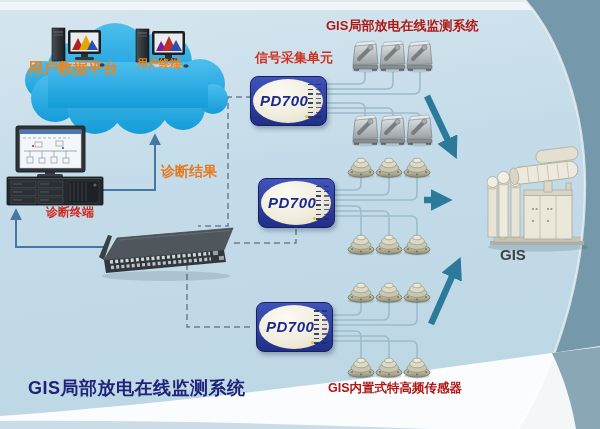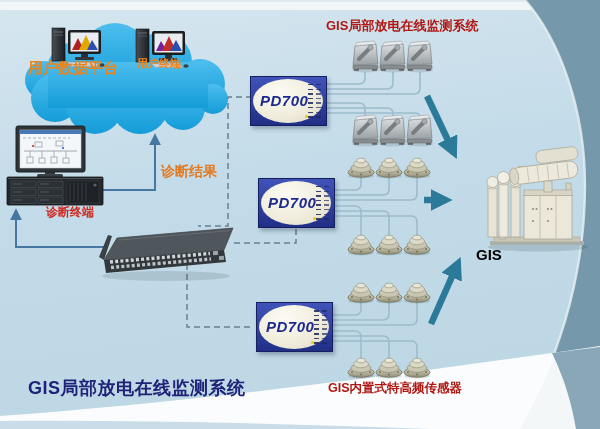--- a/index.html
+++ b/index.html
@@ -12,26 +12,26 @@
     position:absolute;font-weight:700;white-space:nowrap;
     font-family:"Liberation Sans","DejaVu Sans",sans-serif;line-height:1.15;
   }
   #lbl-ext   {left:326px;top:19px;font-size:13px;color:#b01712;}
   #lbl-acq   {left:255px;top:51px;font-size:13px;color:#d03020;}
   #lbl-net   {left:110px;top:83px;font-size:12.5px;color:#ee8418;}
   #lbl-user1 {left:28px; top:59px;font-size:15px;color:#ee8418;}
   #lbl-user2 {left:137px;top:57px;font-size:11px;color:#ee8418;}
   #lbl-result{left:161px;top:149px;font-size:14px;color:#e5791f;margin-top:14px;}
   #lbl-diag  {left:46px; top:206px;font-size:12px;color:#cf2a22;}
-  #lbl-gis   {left:476px;top:246px;font-size:15px;color:#000000;}
+  #lbl-gis   {left:500px;top:246px;font-size:15px;color:#404040;}
   #lbl-int   {left:328px;top:381px;font-size:12.5px;color:#b01712;}
   #title     {left:28px; top:378px;font-size:18px;color:#1e2278;letter-spacing:.5px;}
 
   .pd{
-    position:absolute;width:75px;height:48px;border-radius:0;
+    position:absolute;width:75px;height:48px;border-radius:8px;
     background:linear-gradient(180deg,#4053b8,#202f86);
     border:1px solid #16205f;
     box-shadow:2px 3px 4px rgba(40,60,90,.35);
   }
   #pd1{left:250px;top:76px;}
   #pd2{left:258px;top:178px;}
   #pd3{left:256px;top:302px;}
   .pdell{
     position:absolute;left:2px;right:3px;top:2px;bottom:2px;border-radius:50%;
     background:radial-gradient(ellipse at 38% 30%,#fcfaf3 0%,#f1eddd 55%,#ddd8c2 100%);
@@ -344,20 +344,21 @@
   <div class="pdtext">PD700</div>
   <div class="leds"></div>
 </div>
 <div class="pd" id="pd3">
   <div class="pdell"></div>
   <div class="pdtext">PD700</div>
   <div class="leds"></div>
 </div>
 
 <div class="lbl" id="lbl-ext">GIS局部放电在线监测系统</div>
+<div class="lbl" id="lbl-acq">信号采集单元</div>
 <div class="lbl" id="lbl-user1">用户数据平台</div>
 <div class="lbl" id="lbl-user2">用户终端</div>
 <div class="lbl" id="lbl-result">诊断结果</div>
 <div class="lbl" id="lbl-diag">诊断终端</div>
 <div class="lbl" id="lbl-gis">GIS</div>
 <div class="lbl" id="title">GIS局部放电在线监测系统</div>
 <div class="lbl" id="lbl-int">GIS内置式特高频传感器</div>
 
 </div>
 

